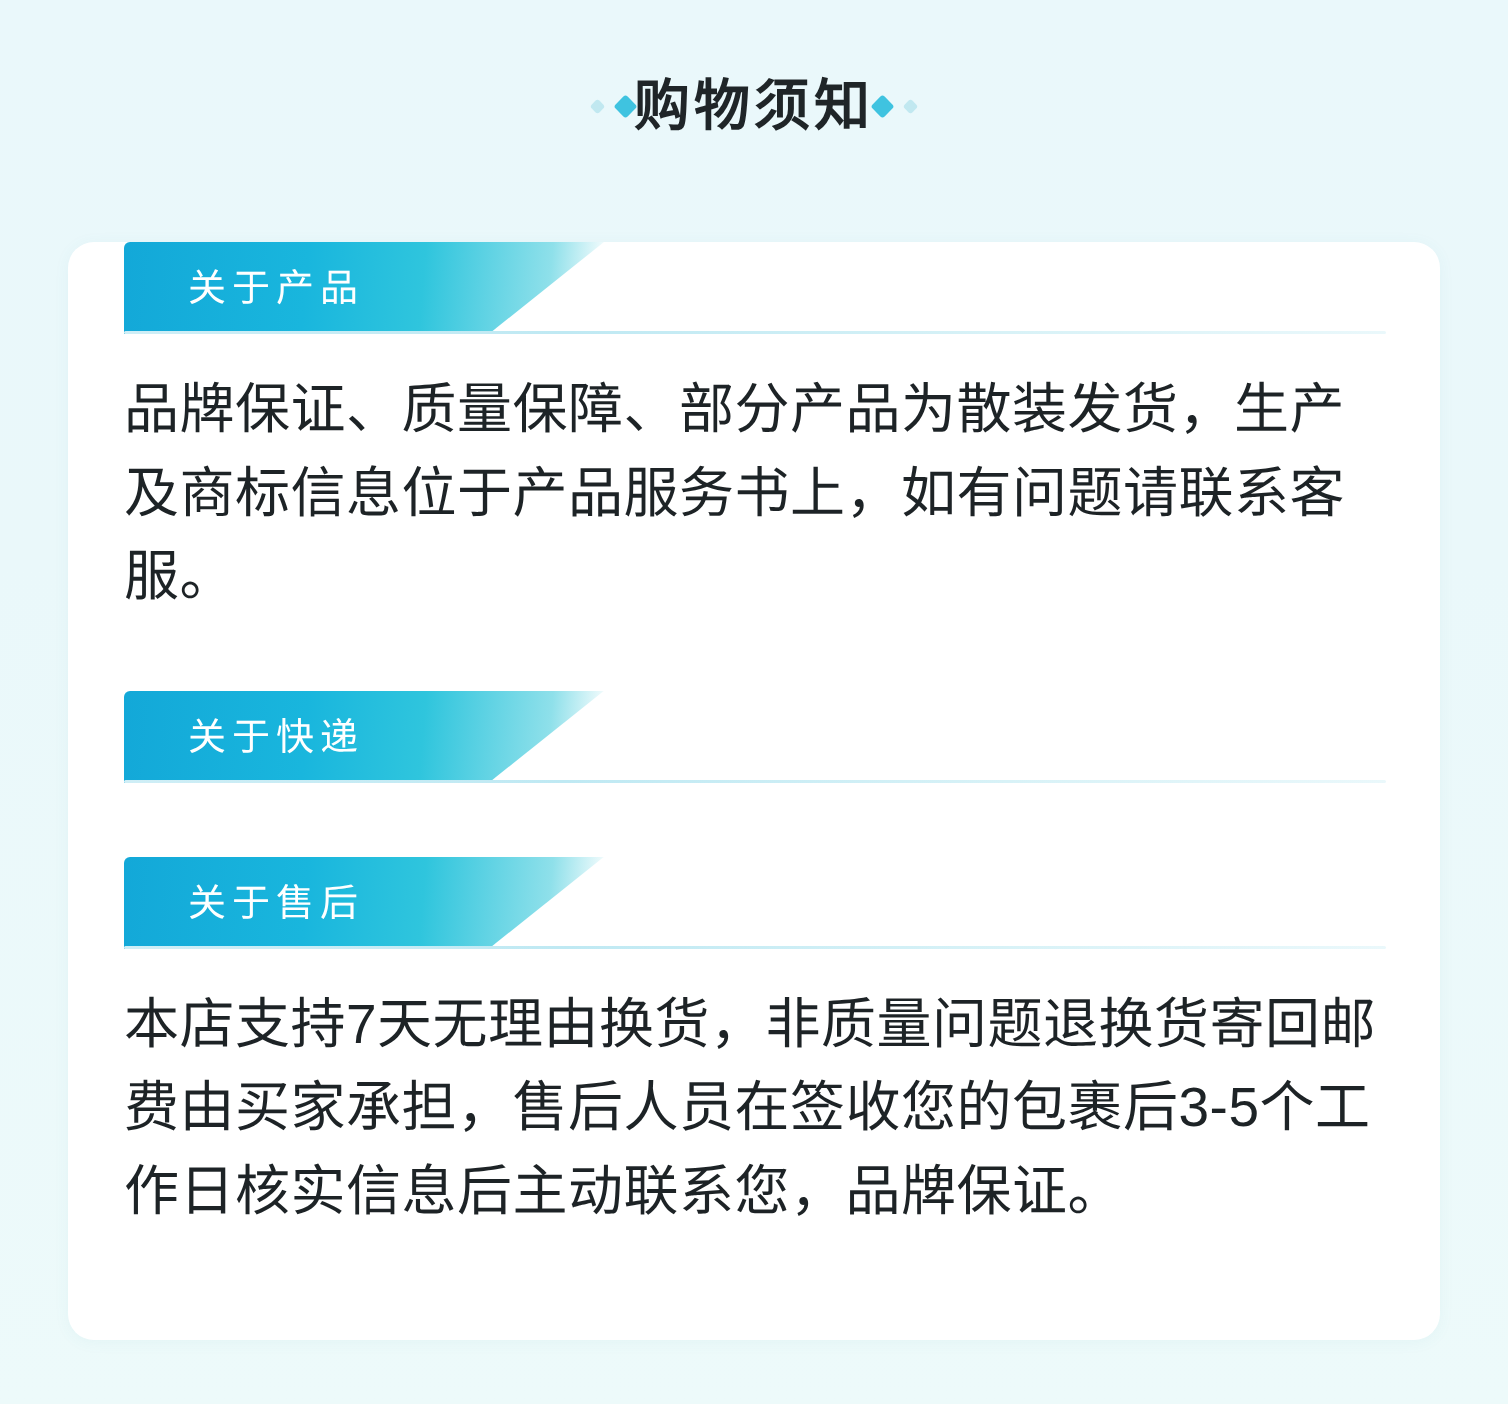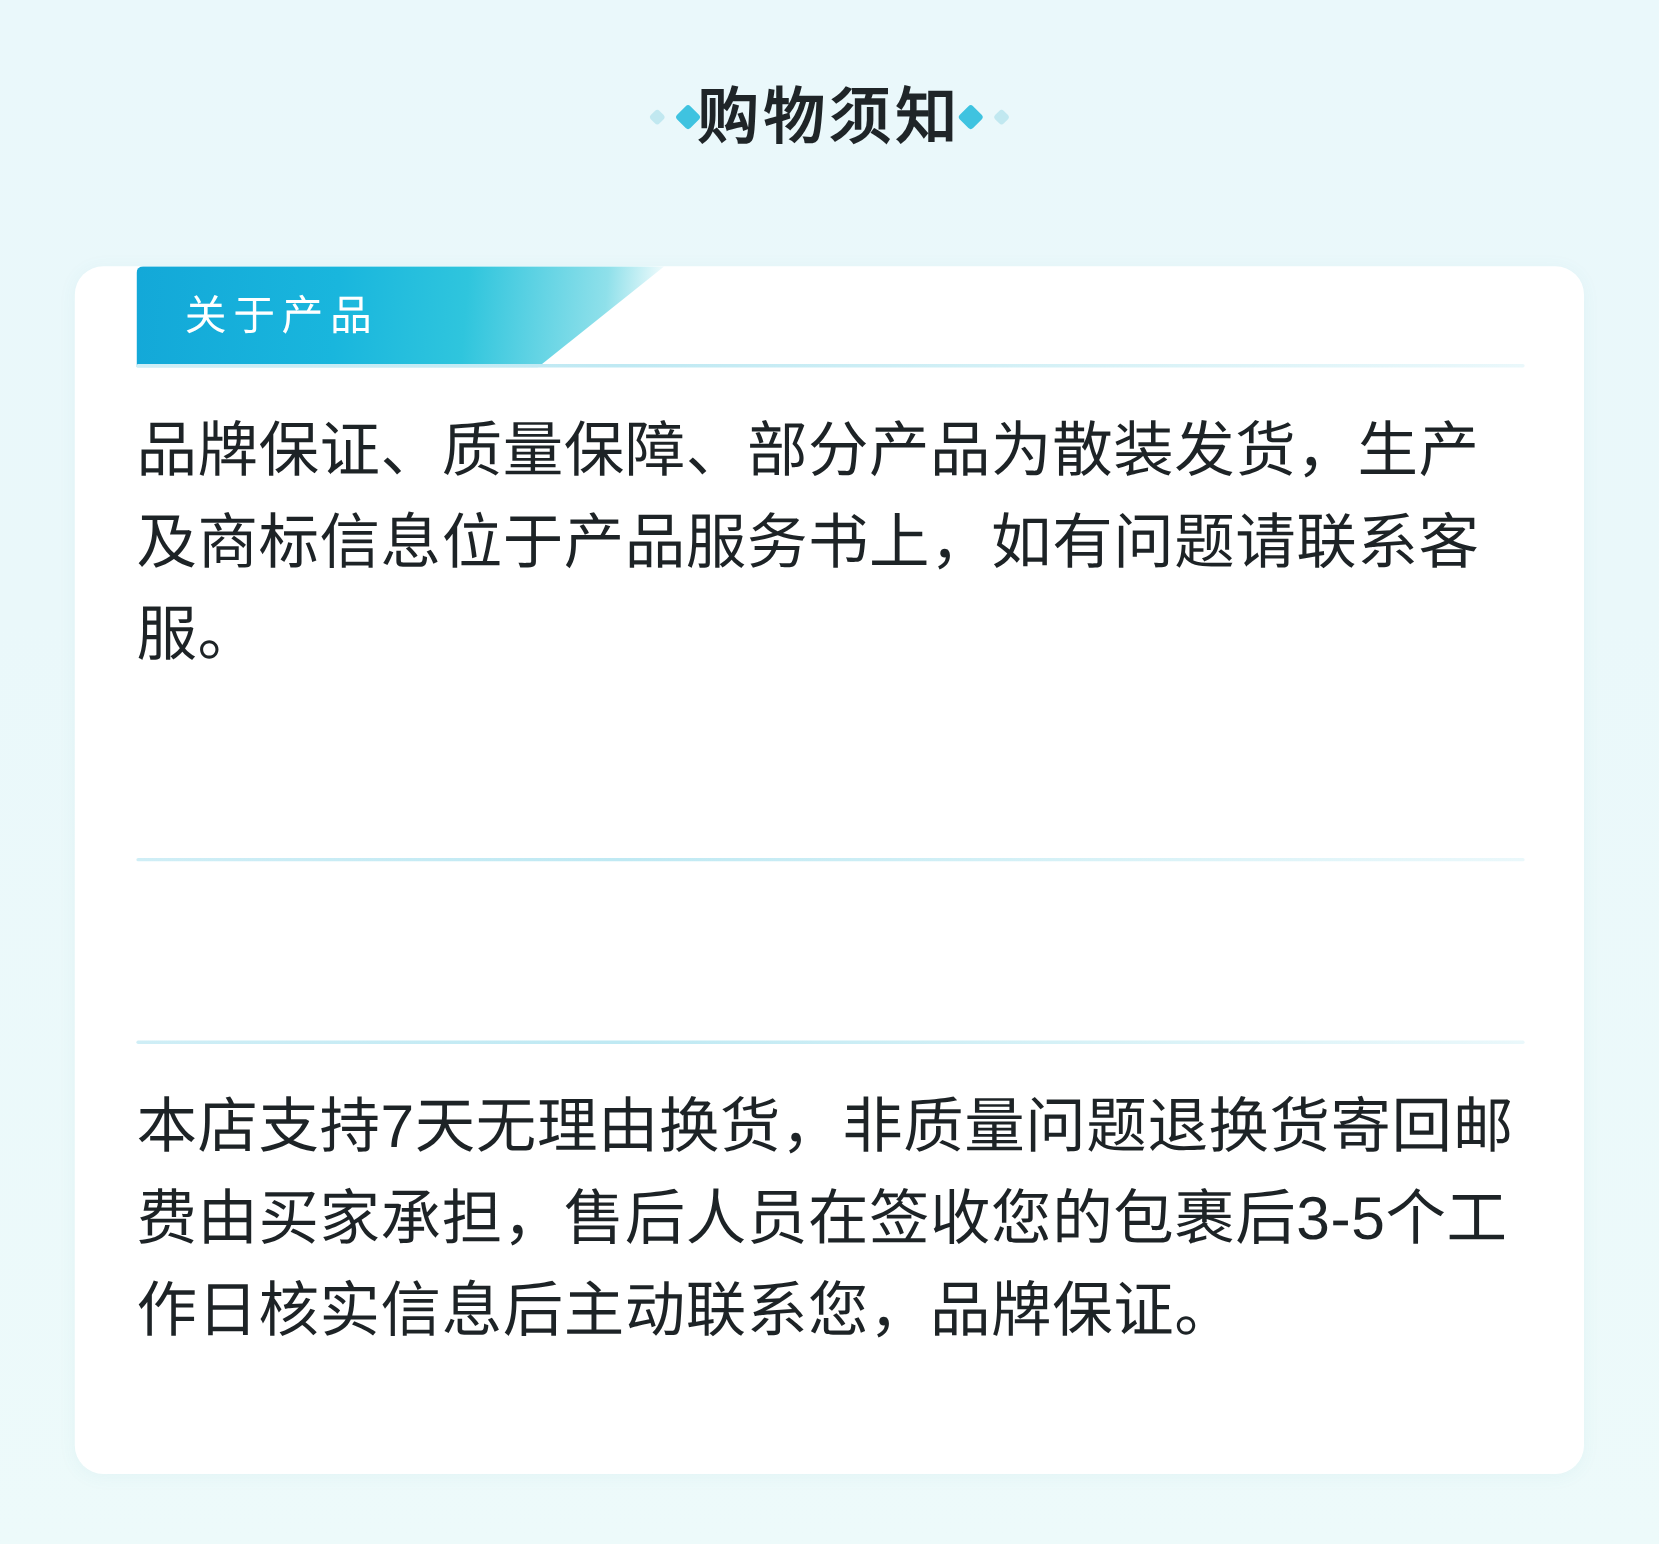--- a/index.html
+++ b/index.html
@@ -103,21 +103,21 @@
     clip-path: polygon(0 0, 100% 0, 76% 100%, 0 100%);
     border-radius: 6px 0 0 0;
   }
   .ribbon .label {
     position: relative;
     z-index: 2;
     color: #ffffff;
     font-size: 38px;
     font-weight: 500;
     letter-spacing: 6px;
-    padding-left: 44px;
+    padding-left: 64px;
     line-height: 1;
   }
   .rule {
     position: absolute;
     left: 0;
     right: 0;
     bottom: 0;
     height: 3px;
     background: linear-gradient(90deg, #cfeef6 0%, #bfe9f3 35%, #d8f2f7 70%, #eaf8fb 100%);
     border-radius: 2px;
@@ -164,27 +164,35 @@
         </div>
         <div class="rule"></div>
       </div>
       <p class="body-text">品牌保证、质量保障、部分产品为散装发货，生产及商标信息位于产品服务书上，如有问题请联系客服。</p>
     </div>
 
     <div class="gap-1"></div>
 
     <div class="section">
       <div class="ribbon-wrap">
+        <div class="ribbon">
+          <span class="bar"></span>
+          <span class="label">关于快递</span>
+        </div>
         <div class="rule"></div>
       </div>
     </div>
 
     <div class="gap-2"></div>
 
     <div class="section">
       <div class="ribbon-wrap">
+        <div class="ribbon">
+          <span class="bar"></span>
+          <span class="label">关于售后</span>
+        </div>
         <div class="rule"></div>
       </div>
       <p class="body-text">本店支持7天无理由换货，非质量问题退换货寄回邮费由买家承担，售后人员在签收您的包裹后3-5个工作日核实信息后主动联系您，品牌保证。</p>
     </div>
 
   </div>
 </div>
 
 </body></html>

